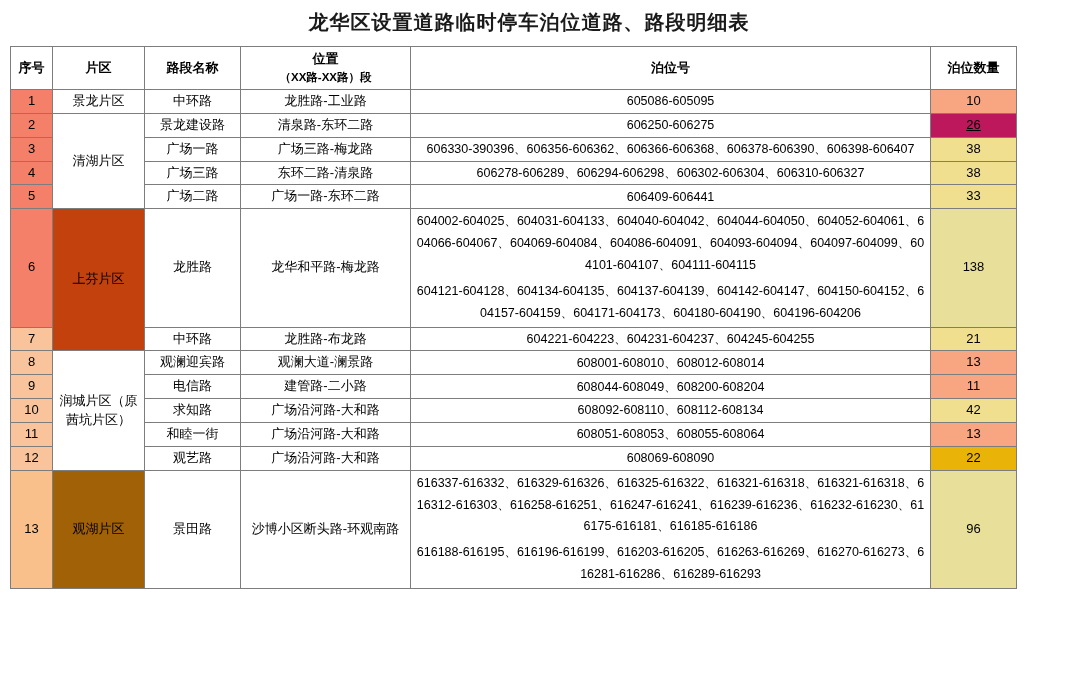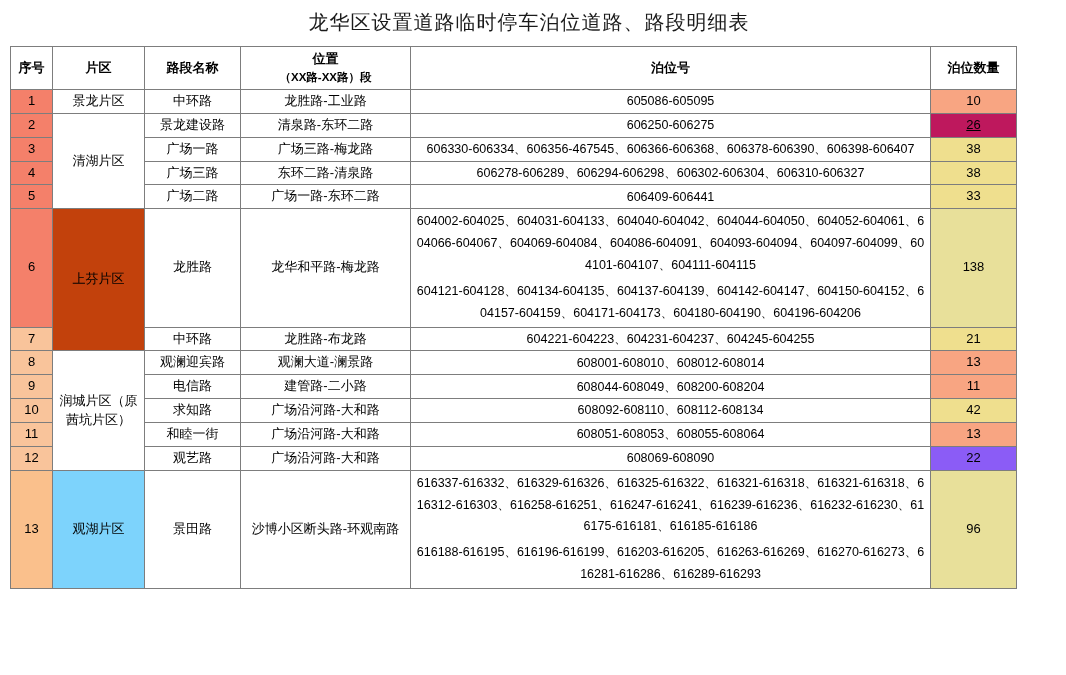--- a/index.html
+++ b/index.html
@@ -16,21 +16,21 @@
   }
   .page {
     width: 1066px;
     height: 675px;
     position: relative;
     box-sizing: border-box;
   }
   .title {
     text-align: center;
     font-size: 20px;
-    font-weight: normal;
+    font-weight: bold;
     letter-spacing: 1px;
     padding: 9px 8px 10px 0;
     color: #1a1a1a;
   }
   table.sheet {
     border-collapse: collapse;
     table-layout: fixed;
     width: 876px;
     margin: 0 10px;
     font-size: 12.5px;
@@ -123,21 +123,21 @@
           <td class="nums">
             <span class="nums-block">606250-606275</span>
           </td>
           <td class="count" style="background: #be185d; text-decoration: underline;">26</td>
         </tr>
         <tr>
           <td class="idx" style="background: rgb(244, 128, 106);">3</td>
           <td class="road">广场一路</td>
           <td class="loc">广场三路-梅龙路</td>
           <td class="nums">
-            <span class="nums-block">606330-606334、606356-467545、606366-606368、606378-606390、606398-606407</span>
+            <span class="nums-block">606330-390396、606356-606362、606366-606368、606378-606390、606398-606407</span>
           </td>
           <td class="count" style="background: rgb(239, 223, 142);">38</td>
         </tr>
         <tr>
           <td class="idx" style="background: rgb(244, 128, 106);">4</td>
           <td class="road">广场三路</td>
           <td class="loc">东环二路-清泉路</td>
           <td class="nums">
             <span class="nums-block">606278-606289、606294-606298、606302-606304、606310-606327</span>
           </td>
@@ -209,25 +209,25 @@
           </td>
           <td class="count" style="background: rgb(248, 165, 130);">13</td>
         </tr>
         <tr>
           <td class="idx" style="background: rgb(249, 196, 155);">12</td>
           <td class="road">观艺路</td>
           <td class="loc">广场沿河路-大和路</td>
           <td class="nums">
             <span class="nums-block">608069-608090</span>
           </td>
-          <td class="count" style="background: #8b5cf6;">22</td>
+          <td class="count" style="background: #eab308;">22</td>
         </tr>
         <tr>
           <td class="idx" style="background: rgb(250, 192, 140);">13</td>
-          <td class="zone" rowspan="1" style="background: #7dd3fc;">观湖片区</td>
+          <td class="zone" rowspan="1" style="background: #a16207;">观湖片区</td>
           <td class="road">景田路</td>
           <td class="loc">沙博小区断头路-环观南路</td>
           <td class="nums tall">
             <span class="nums-block">616337-616332、616329-616326、616325-616322、616321-616318、616321-616318、616312-616303、616258-616251、616247-616241、616239-616236、616232-616230、616175-616181、616185-616186</span>
             <span class="nums-block">616188-616195、616196-616199、616203-616205、616263-616269、616270-616273、616281-616286、616289-616293</span>
           </td>
           <td class="count" style="background: rgb(232, 224, 154);">96</td>
         </tr>
       </tbody>
   </table>

